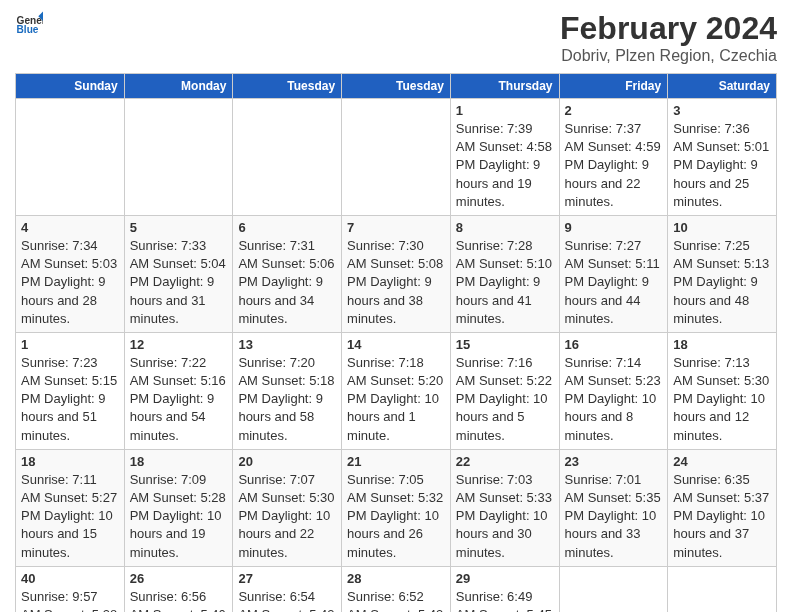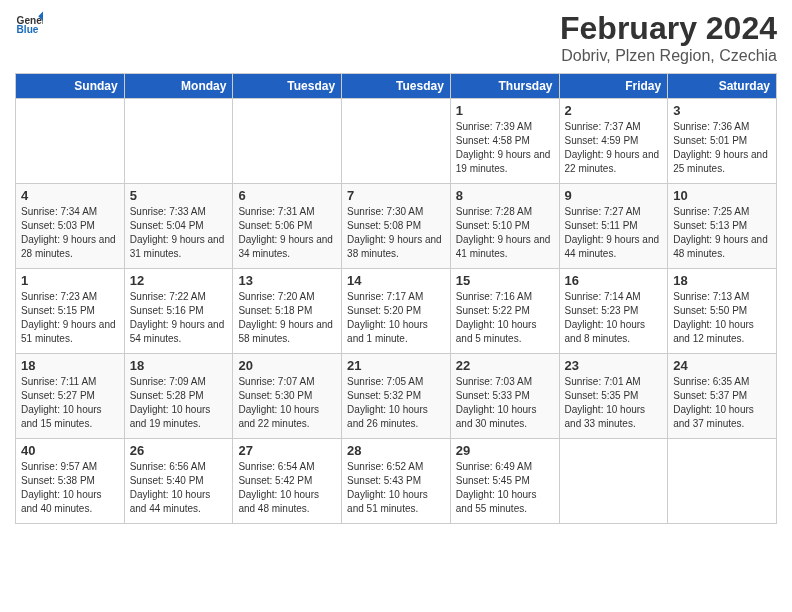--- a/index.html
+++ b/index.html
@@ -60,21 +60,21 @@
       min-height: 80px;
       height: 85px;
     }
     .day-number {
       font-weight: bold;
       font-size: 13px;
       display: block;
       margin-bottom: 2px;
     }
     .cell-content {
-      font-size: 10px;
+      font-size: 13px;
       line-height: 1.4;
       color: #333;
     }
     tr:nth-child(even) td {
       background-color: #f9f9f9;
     }
     tr:nth-child(odd) td {
       background-color: #ffffff;
     }
     thead tr th { background-color: #2060c0; }
@@ -205,21 +205,21 @@
         </td>
         <td>
           <span class="day-number">13</span>
           <div class="cell-content">Sunrise: 7:20 AM
 Sunset: 5:18 PM
 Daylight: 9 hours
 and 58 minutes.</div>
         </td>
         <td>
           <span class="day-number">14</span>
-          <div class="cell-content">Sunrise: 7:17 AM
+          <div class="cell-content">Sunrise: 7:18 AM
 Sunset: 5:20 PM
 Daylight: 10 hours
 and 1 minute.</div>
         </td>
         <td>
           <span class="day-number">15</span>
           <div class="cell-content">Sunrise: 7:16 AM
 Sunset: 5:22 PM
 Daylight: 10 hours
 and 5 minutes.</div>
@@ -227,21 +227,21 @@
         <td>
           <span class="day-number">16</span>
           <div class="cell-content">Sunrise: 7:14 AM
 Sunset: 5:23 PM
 Daylight: 10 hours
 and 8 minutes.</div>
         </td>
         <td>
           <span class="day-number">18</span>
           <div class="cell-content">Sunrise: 7:13 AM
-Sunset: 5:50 PM
+Sunset: 5:30 PM
 Daylight: 10 hours
 and 12 minutes.</div>
         </td>
       </tr>
       <tr>
         <td>
           <span class="day-number">18</span>
           <div class="cell-content">Sunrise: 7:11 AM
 Sunset: 5:27 PM
 Daylight: 10 hours

